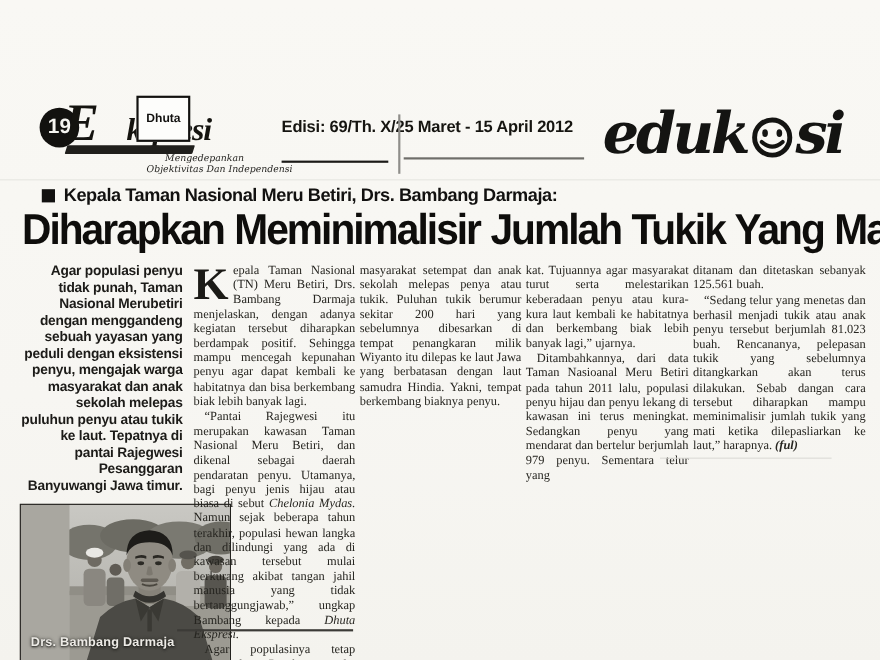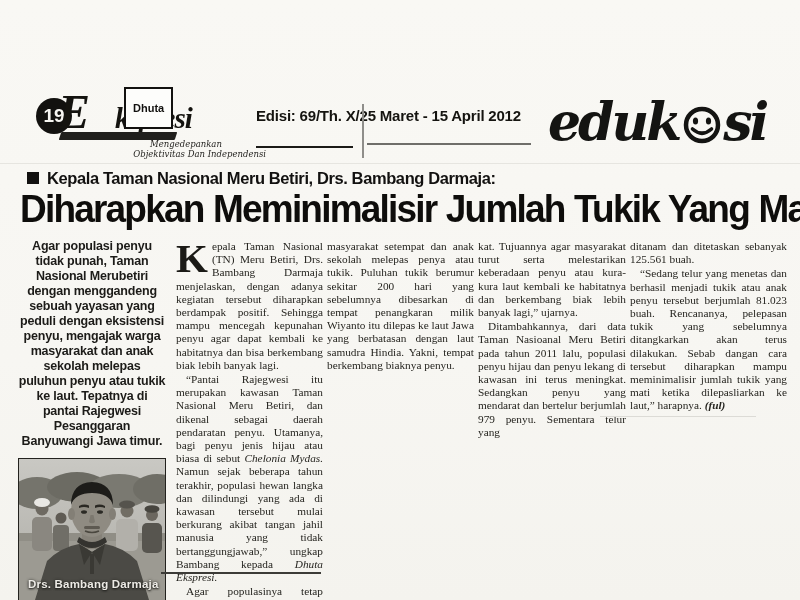--- a/index.html
+++ b/index.html
@@ -55,21 +55,21 @@
     display:flex; align-items:center; 
     font:bold italic 52px/60px "DejaVu Serif", serif; color:#141412;
     letter-spacing:-3px; white-space:nowrap;
   }
   .section-logo svg { margin:6px 1px 0 3px; }
 
   .header-divider { position:absolute; left:0; top:163px; width:800px; height:1px; background:#e6e5e0; }
 
   
   .kicker {
-    position:absolute; left:27px; top:169px; display:flex; align-items:center; gap:8px;
+    position:absolute; left:38px; top:169px; display:flex; align-items:center; gap:8px;
   }
   .kicker-bullet { width:12px; height:12px; background:#121110; flex:0 0 auto; }
   .kicker-text {
     font:bold 16.5px/18px "Liberation Sans", sans-serif; color:#121110;
     letter-spacing:-0.4px; white-space:nowrap;
   }
   .headline {
     position:absolute; left:20px; top:189px; width:778px;
     font:bold 37px/38px "Liberation Sans", sans-serif; color:#0e0d0b;
     letter-spacing:-1.8px; word-spacing:1px; white-space:nowrap;
@@ -83,39 +83,39 @@
     text-align:justify;
   }
   .bodycol p { margin:0; }
   .bodycol p + p { text-indent:10px; margin-top:1px; }
   .it { font-style:italic; }
   .byline { font-weight:bold; font-style:italic; }
 
   .col-lead { position:absolute; left:18px; top:239px; width:148px; }
   .lead {
     font:bold 12.5px/15px "Liberation Sans", sans-serif; color:#1c1b18;
-    text-align:center; letter-spacing:-0.2px;
+    text-align:right; letter-spacing:-0.2px;
   }
   .dropcap {
     float:left; font:bold 41px/33px "Liberation Serif", serif; color:#1b1a16;
     padding:2px 4px 0 0;
   }
 
   #col2 { left:176px; width:147px; }
   #col3 { left:327px; width:147px; }
   #col4 { left:478px; width:148px; }
   #col5 { left:630px; width:157px; }
 
   .col2-end-rule  { position:absolute; left:161px; top:572px; width:160px; height:2px; background:#3c3b37; }
   .article-end-rule { position:absolute; left:600px; top:416px; width:156px; height:1px; background:#dcdbd6; }
 
   
   .photo-frame {
     position:relative; margin-top:9px; width:146px; height:141px;
-    border:1px solid #23221e; background:#a9a7a0; overflow:hidden;
+    border:1px solid #23221e; background:#a9a7a0; overflow:hidden;padding-left:44px;
   }
   .photo-caption {
     position:absolute; left:9px; bottom:10px;
     font:bold 11.5px "Liberation Sans", sans-serif; color:#edebe6;
     letter-spacing:0.2px;
     text-shadow:0 1px 2px rgba(25,25,22,.95), 0 0 3px rgba(35,35,30,.8);
   }
 </style>
 </head>
 <body>

